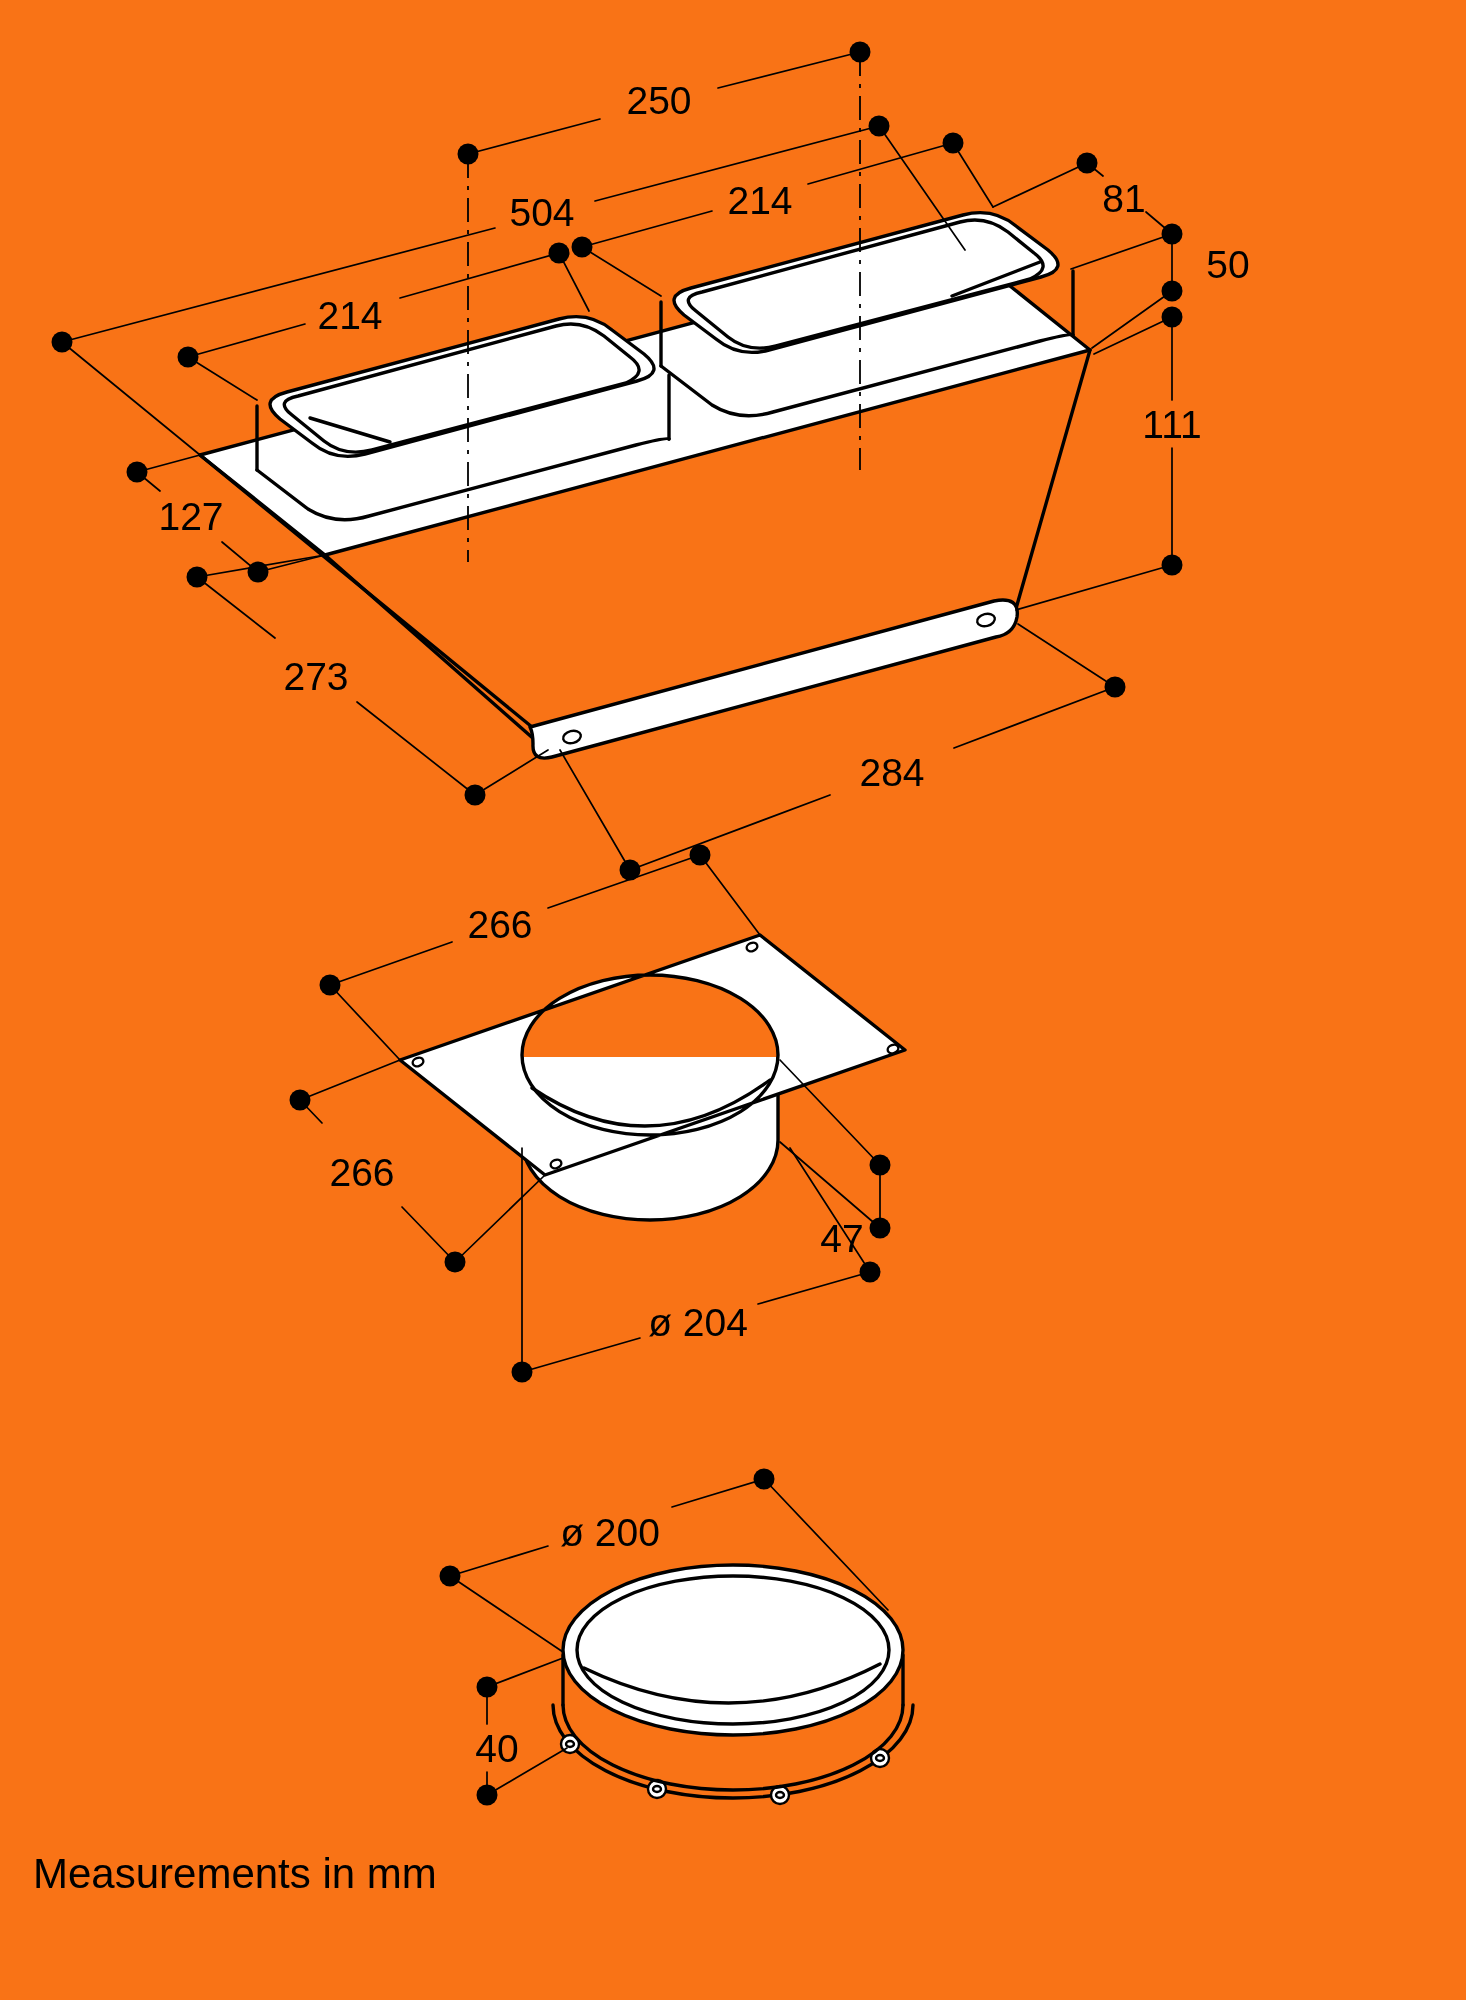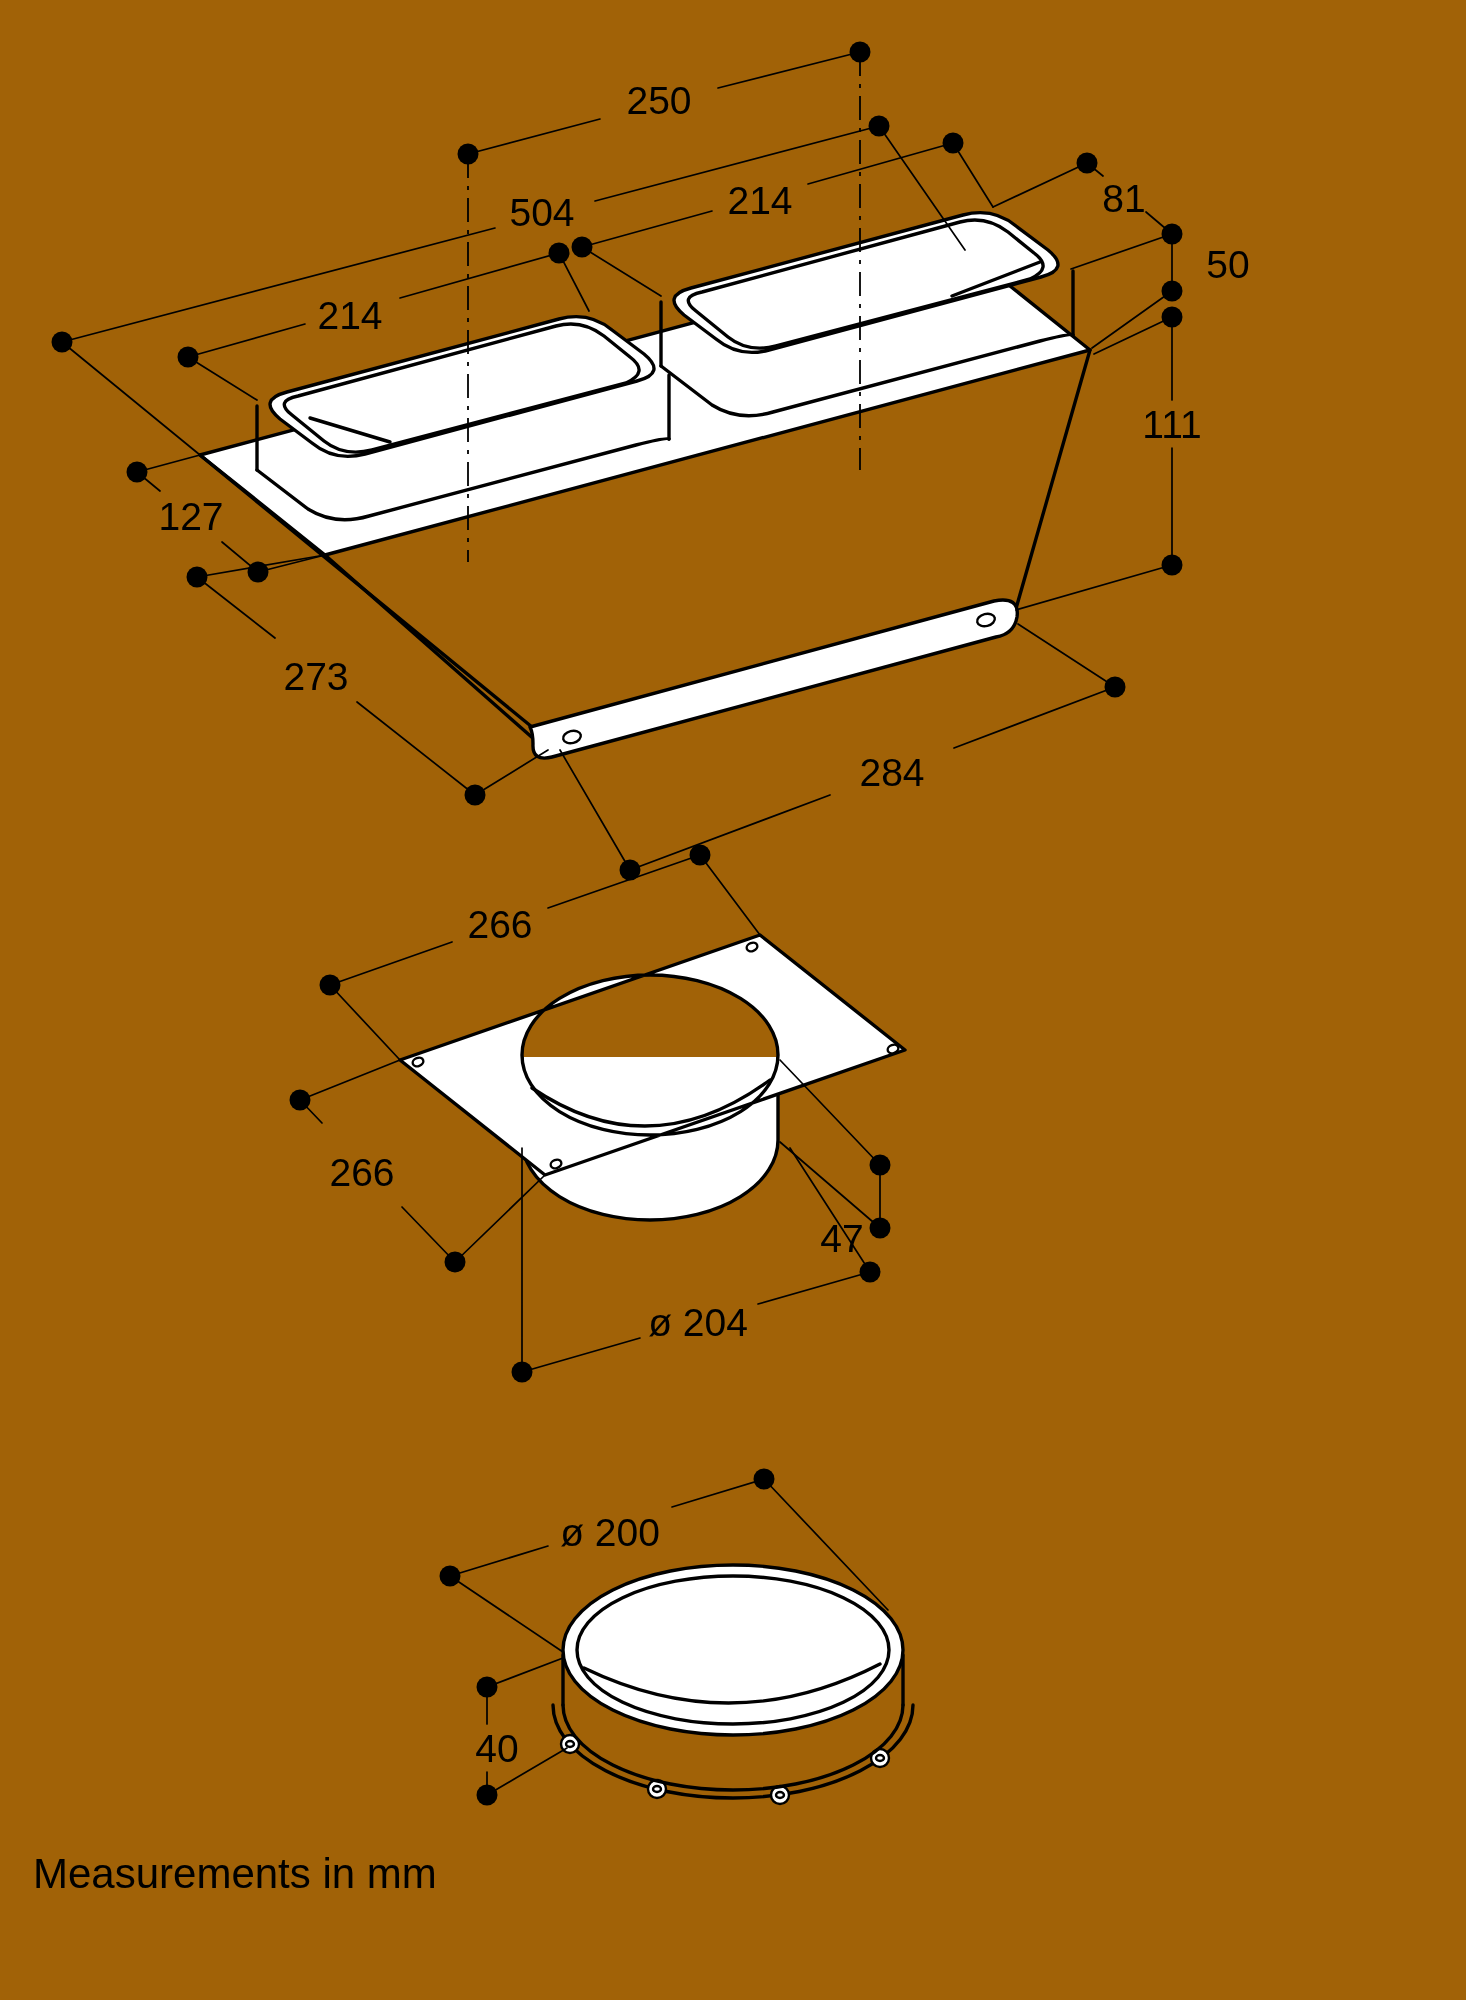--- a/index.html
+++ b/index.html
@@ -1,16 +1,16 @@
 <!DOCTYPE html>
 <html><head>
 <meta charset="utf-8">
 <style>
   html,body{margin:0;padding:0;background:#ffffff;}
-  .canvas{position:relative;width:1466px;height:2000px;background:#a16207;overflow:hidden;
+  .canvas{position:relative;width:1466px;height:2000px;background:#f97316;overflow:hidden;
           font-family:"Liberation Sans", sans-serif;}
   svg{position:absolute;left:0;top:0;}
   .part{fill:none;stroke:#000;stroke-width:3.4;stroke-linejoin:round;stroke-linecap:round;}
   .partfill{fill:#fff;stroke:#000;stroke-width:3.4;stroke-linejoin:round;}
   .dim{fill:none;stroke:#000;stroke-width:1.7;stroke-linecap:round;}
   .cl{fill:none;stroke:#000;stroke-width:1.8;stroke-dasharray:24 8 4 8;}
   .dot{fill:#000;stroke:none;}
   .hole{fill:#fff;stroke:#000;stroke-width:2.4;}
   text.dimlab{font-family:"Liberation Sans", sans-serif;font-size:39px;fill:#000;text-anchor:middle;}
   text.foot{font-family:"Liberation Sans", sans-serif;font-size:42px;fill:#000;text-anchor:start;}

